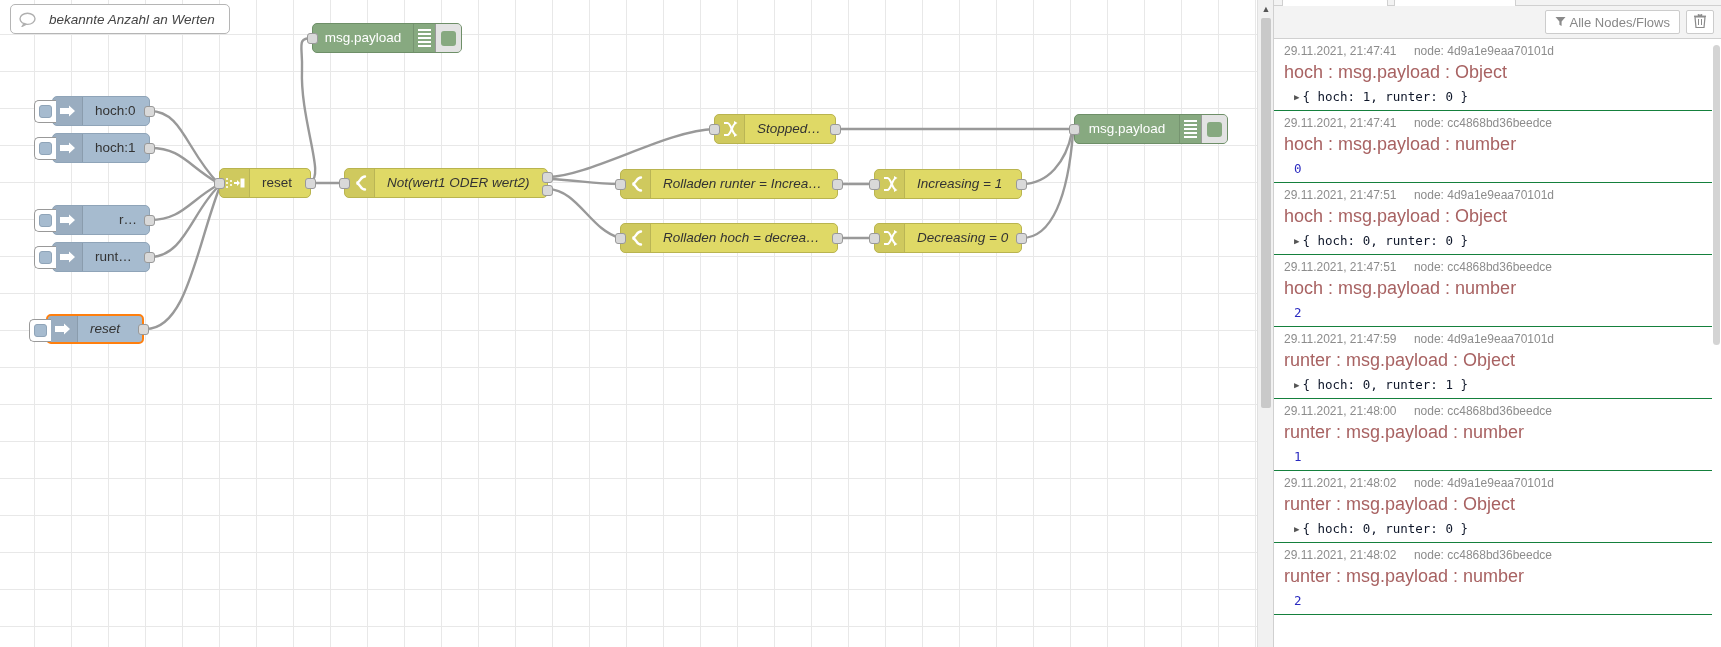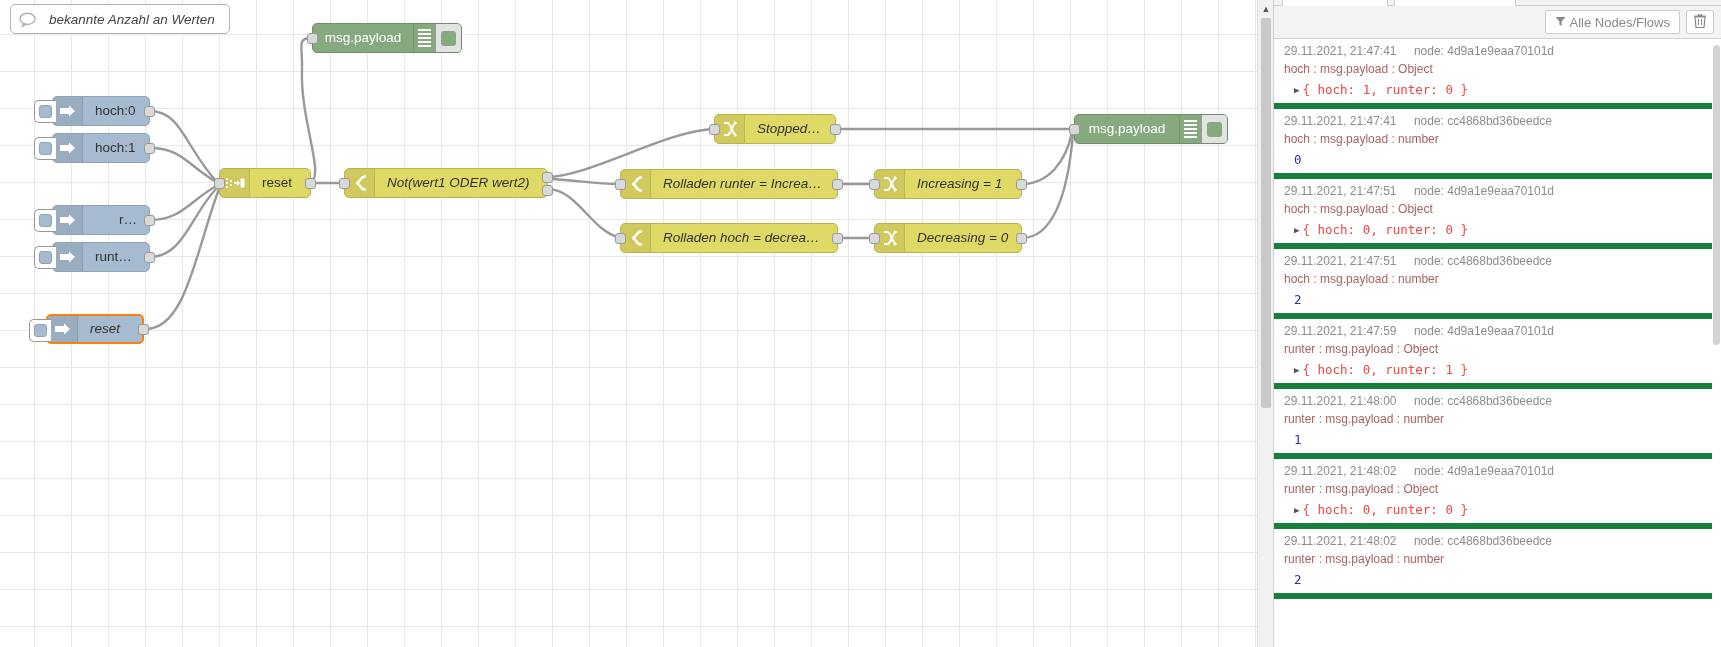--- a/index.html
+++ b/index.html
@@ -185,42 +185,42 @@
   }
   .tb-btn.icon-only { padding: 0 7px; }
 
   #debug-list {
     flex: 1 1 auto;
     overflow: hidden;
     position: relative;
     background: #fff;
   }
   .dbg-msg {
-    border-bottom: 6px solid #15803d;
+    border-bottom: 1px solid #15803d;
     padding: 5px 8px 6px 10px;
   }
   .dbg-head {
     font-size: 12px; color: #8c8c8c;
     white-space: nowrap;
   }
   .dbg-head .ts { color: #8c8c8c; }
   .dbg-head .nodeid { color: #8c8c8c; margin-left: 14px; }
   .dbg-topic {
-    font-size: 12px; color: #a86262; margin-top: 4px;
+    font-size: 18px; color: #a86262; margin-top: 4px;
   }
   .dbg-value {
     font-family: "DejaVu Sans Mono", monospace;
     font-size: 12.5px;
     color: #2a2ac0;
     margin-top: 6px;
     padding-left: 10px;
     display: flex; align-items: baseline; gap: 3px;
   }
   .dbg-value .caret { color: #555; font-size: 9px; position: relative; top: -1px; }
-  .dbg-value .obj { color: #ef4444; }
+  .dbg-value .obj { color: #0f172a; }
   .dbg-value .num { color: #2a2ac0; }
 
   
   #sidebar-scrollbar {
     position: absolute; right: 0; top: 40px;
     width: 9px; height: 607px; background: #fff;
   }
   #sidebar-scroll-thumb {
     position: absolute; left: 1px; top: 5px; width: 7px; height: 300px;
     background: #d4d4d4; border-radius: 4px;

